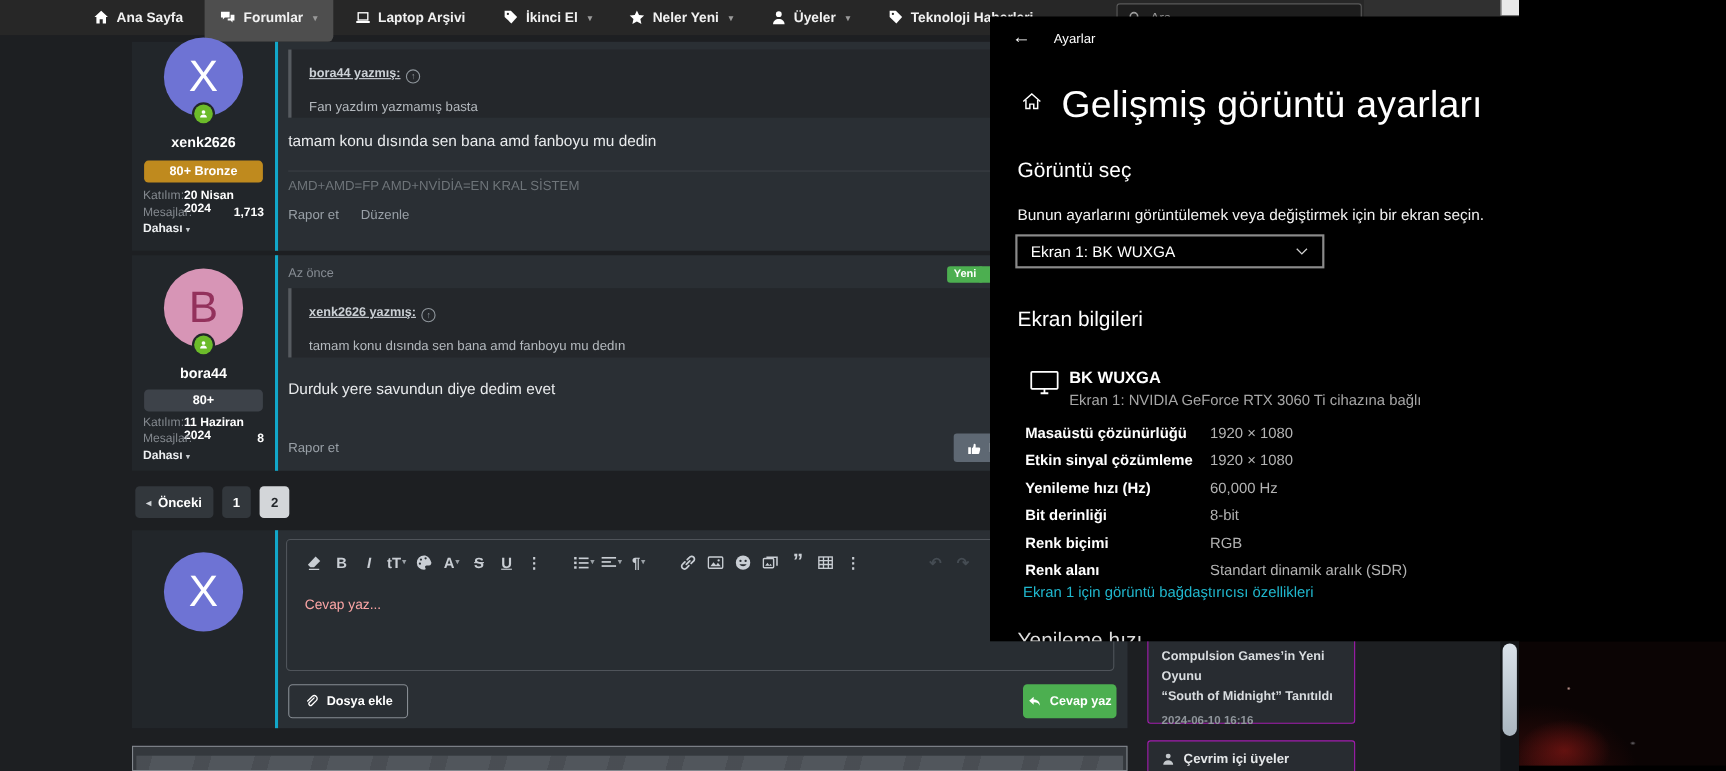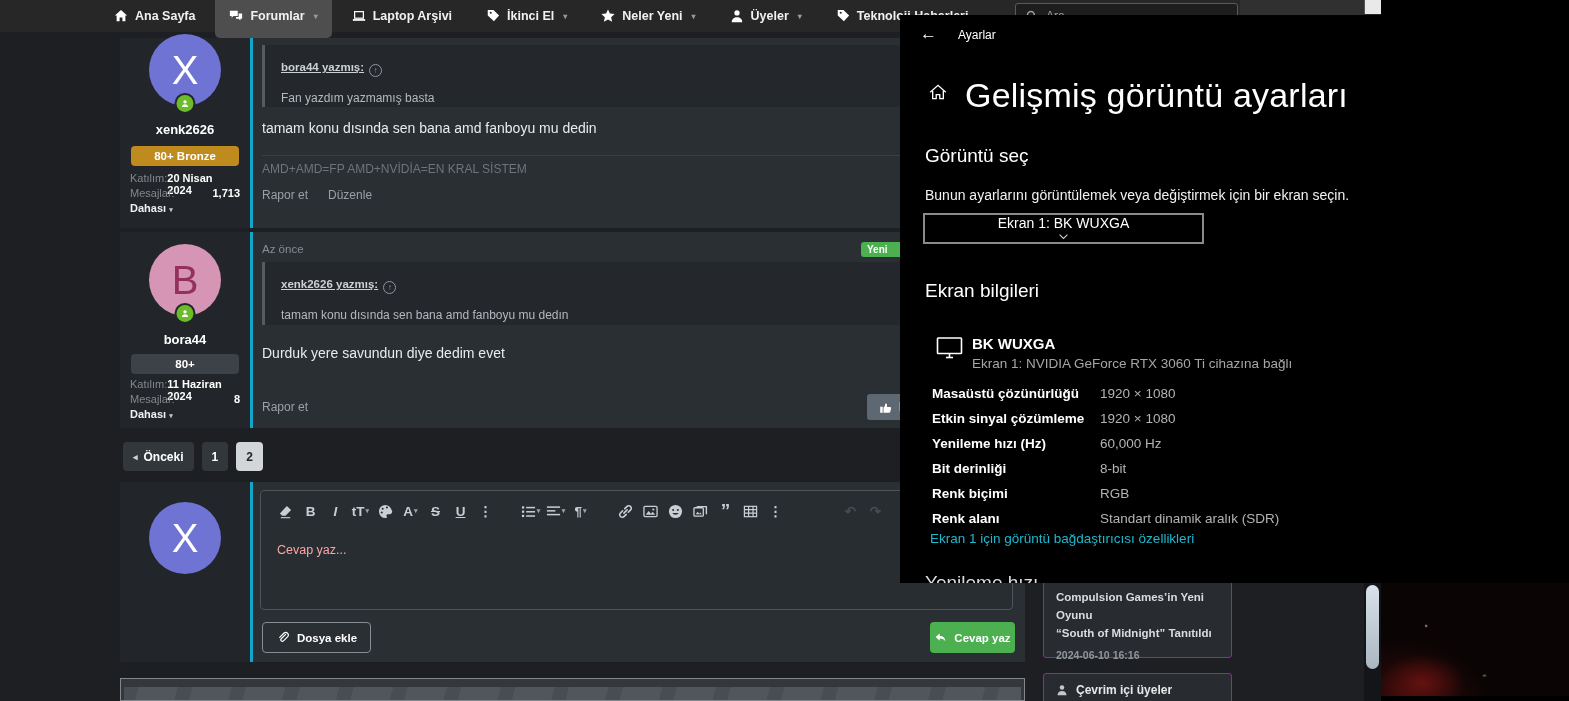--- a/index.html
+++ b/index.html
@@ -3,21 +3,21 @@
 <meta charset="utf-8">
 <style>
   * { margin:0; padding:0; box-sizing:border-box; }
   html,body { background:#000; }
   body { font-family:"Liberation Sans", sans-serif; }
   .stage { position:relative; width:1569px; height:701px; overflow:hidden; background:#000; }
 
   
   .browser { position:absolute; left:0; top:0; width:1381px; height:701px; background:#1d1f22; overflow:hidden; }
 
-  .topnav { position:absolute; left:0; top:0; width:100%; height:32px; background:#272727; display:flex; align-items:center; padding-left:100px; gap:6px; }
+  .topnav { position:absolute; left:0; top:0; width:100%; height:32px; background:#272727; display:flex; align-items:center; padding-left:71px; gap:6px; }
   .nav-item { display:flex; align-items:center; gap:7px; color:#f1f1f1; font-size:12.5px; font-weight:bold; padding:0 14px; height:32px; white-space:nowrap; }
   .nav-item.active { background:#4e4e4e; border-radius:5px; height:44px; }
   .nicon { display:inline-flex; width:14px; height:14px; color:#fff; }
   .nicon svg { width:100%; height:100%; }
   .ncaret { color:#9a9a9a; font-size:8px; margin-left:2px; }
   .searchbox { position:absolute; left:1015px; top:3px; width:223px; height:26px; border:1px solid #5a5a5a; border-radius:3px; background:#1d1d1d; display:flex; align-items:center; gap:8px; padding:0 10px; color:#9d9d9d; font-size:12px; }
   .navbtn { position:absolute; left:1240px; top:0; width:124px; height:30px; background:#303030; }
 
   
   .card { position:absolute; left:120px; width:905px; display:flex; }
@@ -87,21 +87,21 @@
   .sb-thumb { position:absolute; left:1366px; top:585px; width:13px; height:84px; border-radius:7px; background:linear-gradient(180deg,#d9e2ea,#aab6c0); }
 
   
   .settings { position:absolute; left:900px; top:15px; width:669px; height:568px; background:#000; overflow:hidden; color:#fff; }
   .s-back { position:absolute; left:20px; top:9px; font-size:17px; color:#fff; }
   .s-title { position:absolute; left:58px; top:13px; font-size:12px; color:#fff; }
   .s-homeicon { position:absolute; left:28px; top:67px; width:20px; height:20px; }
   .s-heading { position:absolute; left:65px; top:61px; font-size:34px; font-weight:300; letter-spacing:0.2px; }
   .s-sub { position:absolute; font-size:19px; font-weight:400; }
   .s-desc { position:absolute; left:25px; top:172px; font-size:14px; color:#f2f2f2; }
-  .s-select { position:absolute; left:23px; top:198px; width:281px; height:31px; background:#000; border:2px solid #8a8a8a; display:flex; align-items:center; justify-content:space-between; padding:0 12px; font-size:14px;flex-direction:column; }
+  .s-select { position:absolute; left:23px; top:198px; width:281px; height:31px; background:#000; border:2px solid #8a8a8a; display:flex; align-items:center; justify-content:space-between; padding:0 12px; font-size:14px; }
   .s-select svg { width:13px; height:13px; }
   .s-monitor { position:absolute; left:36px; top:321px; width:27px; height:24px; }
   .s-dname { position:absolute; left:72px; top:320px; font-size:15px; font-weight:bold; }
   .s-dconn { position:absolute; left:72px; top:341px; font-size:13.5px; color:#a6a6a6; }
   .srow { position:absolute; left:32px; right:30px; font-size:13.5px; }
   .srow .sl { font-weight:bold; color:#fff; }
   .srow .sv { position:absolute; left:168px; color:#b3b3b3; font-weight:normal;text-align:right; }
   .s-link { position:absolute; left:30px; top:516px; font-size:13.5px; color:#20b7cd; }
   .s-partial { position:absolute; left:25px; top:557px; font-size:19px; color:#dcdcdc; }
 

